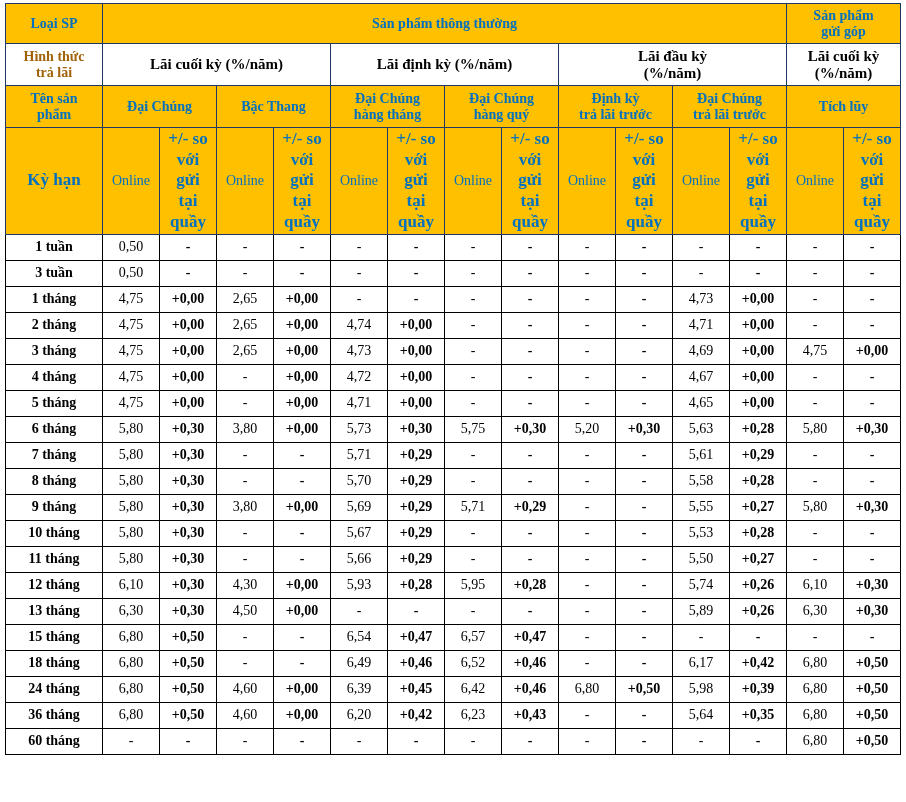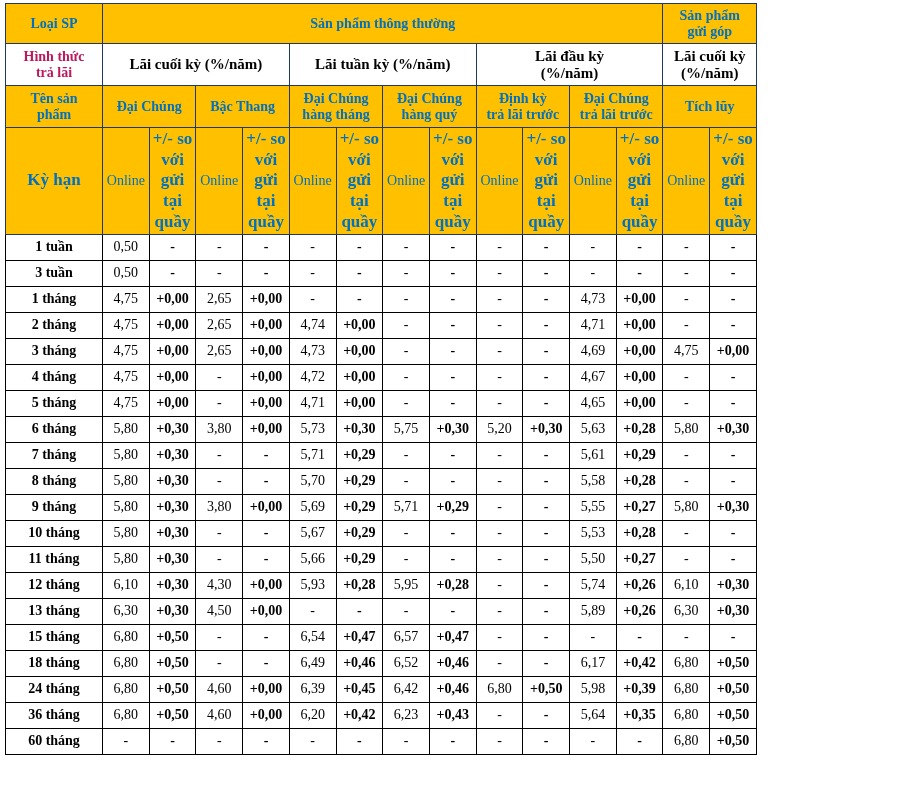--- a/index.html
+++ b/index.html
@@ -11,21 +11,21 @@
   .page {
     width: 906px;
     height: 802px;
     box-sizing: border-box;
     padding: 3px 5px;
     background: #ffffff;
   }
   table.rates {
     border-collapse: collapse;
     table-layout: fixed;
-    width: 752px;
+    width: 896px;
     border-radius: 22px;
   }
   col.term-col { width: 97px; }
 
   
   thead th {
     border: 1px solid #1F3864;
     white-space: pre-line;
     font-weight: bold;
     padding: 1px 2px;
@@ -40,21 +40,21 @@
     color: #0070C0;
   }
   .hrow1 th, .hrow3 th { font-size: 14px; }
   .hrow2 th.white-group {
     background: #ffffff;
     color: #000000;
     font-size: 15px;
   }
   .hrow2 th.corner {
     background: #ffffff;
-    color: #be185d;
+    color: #a16207;
     font-size: 14px;
   }
   .hrow4 th { font-size: 17px; line-height: 1.22; }
   .hrow4 th.online-h { font-weight: normal; font-size: 14px; text-align: center; }
 
   
   tbody tr { height: 26px; }
   tbody th, tbody td {
     border: 1px solid #000000;
     font-size: 14px;
@@ -97,21 +97,21 @@
         <th class="gold">Loại SP</th>
         <th class="gold" colspan="12">Sản phẩm thông thường</th>
         <th class="gold" colspan="2">Sản phẩm
 gửi góp</th>
       </tr>
       <tr class="hrow2">
         <th class="corner">Hình thức
 trả lãi</th>
 
       <th class="white-group" colspan="4">Lãi cuối kỳ (%/năm)</th>
-          <th class="white-group" colspan="4">Lãi tuần kỳ (%/năm)</th>
+          <th class="white-group" colspan="4">Lãi định kỳ (%/năm)</th>
           <th class="white-group" colspan="4">Lãi đầu kỳ
 (%/năm)</th>
           <th class="white-group" colspan="2">Lãi cuối kỳ
 (%/năm)</th>
         </tr>
       <tr class="hrow3">
         <th class="gold">Tên sản
 phẩm</th>
 
       <th class="gold" colspan="2">Đại Chúng</th>

